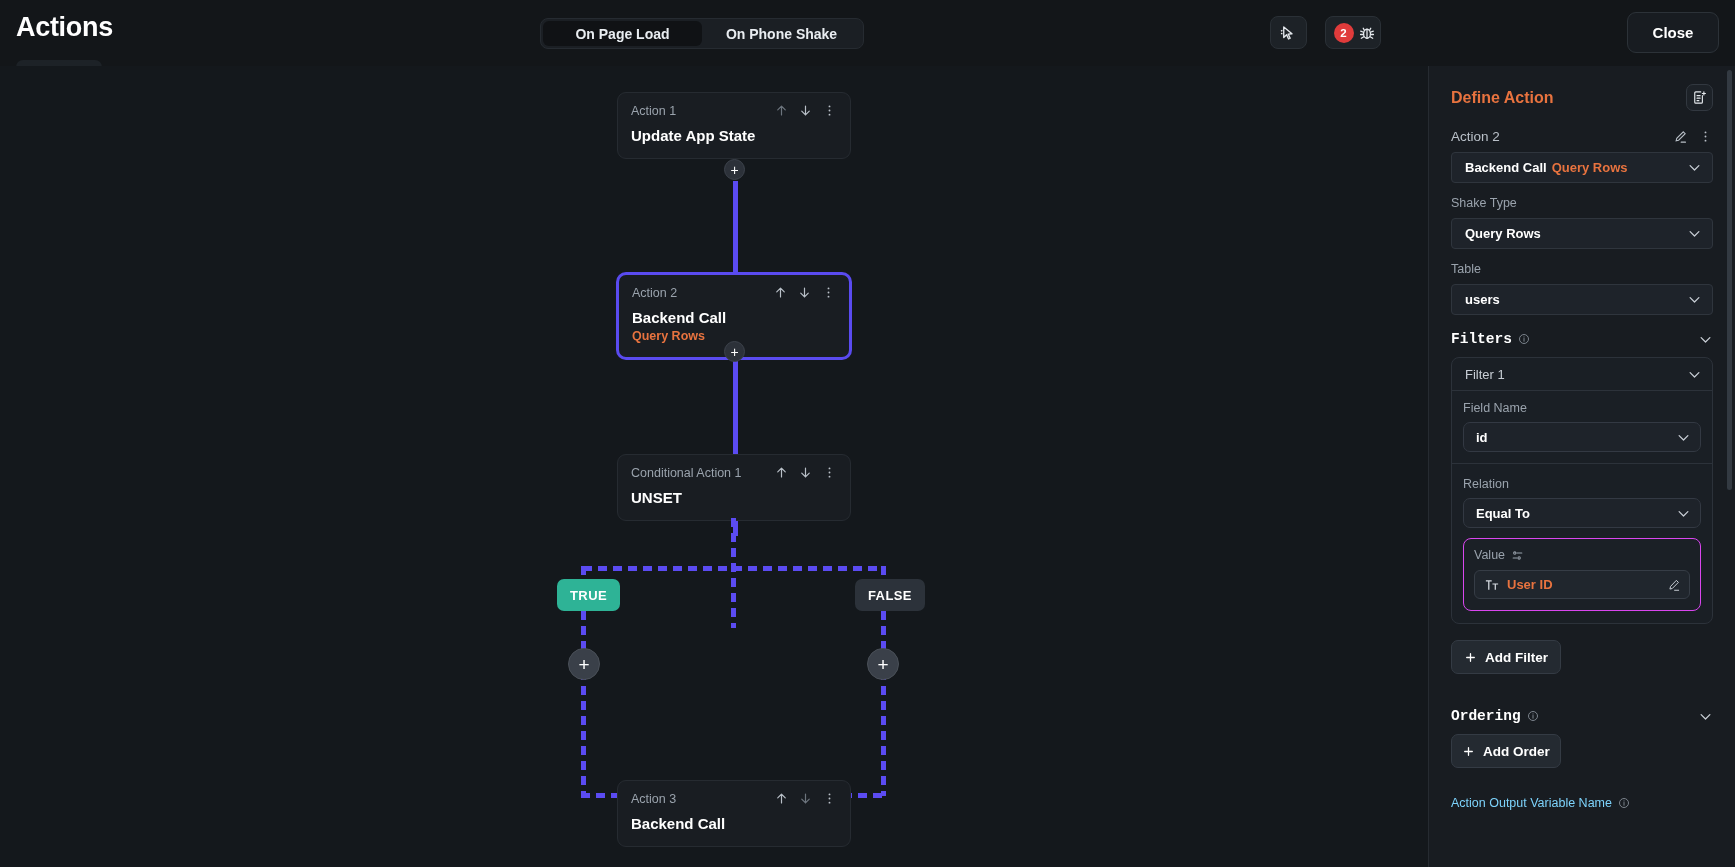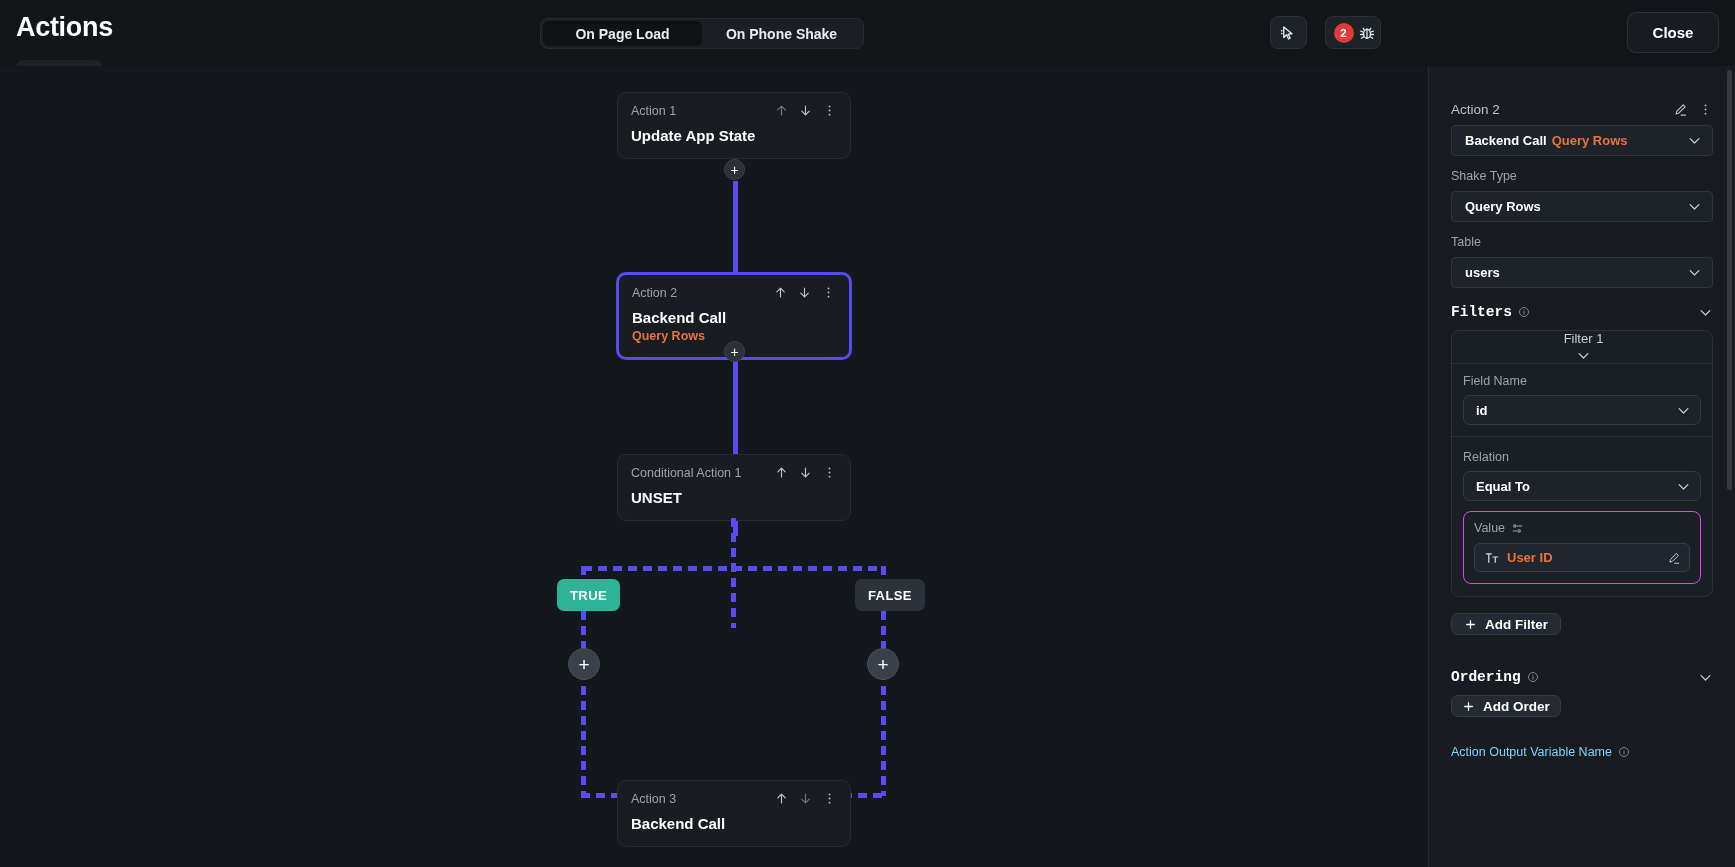--- a/index.html
+++ b/index.html
@@ -150,21 +150,20 @@
     font-size: 14.5px; font-weight: 700; color: #ffffff; }
 
   .filter-card {
     margin-top: 10px; border: 1px solid #2c323a; border-radius: 8px;
     background: #1a1f25; overflow: hidden;
   }
   .filter-top {
     height: 33px; padding: 0 10px 0 13px;
     display: flex; align-items: center; justify-content: space-between;
     border-bottom: 1px solid #2c323a;
-    flex-direction: column;
   }
   .filter-top .t { font-size: 13px; color: #c8ced5; }
   .filter-body { padding: 10px 11px 12px 11px; }
   .filter-body .fld-label:first-child { margin-top: 0; }
   .inner-sel {
     margin-top: 7px; height: 30px; border-radius: 7px;
     background: #1e232a; border: 1px solid #333943;
     display: flex; align-items: center; padding: 0 9px 0 12px;
     justify-content: space-between;
   }
@@ -180,21 +179,21 @@
   .value-field {
     margin-top: 8px; height: 29px; border-radius: 6px;
     background: #20262d; border: 1px solid #363d46;
     display: flex; align-items: center; padding: 0 8px 0 10px;
     justify-content: space-between;
   }
   .value-field .left { display: flex; align-items: center; gap: 8px; }
   .value-field .vtxt { font-size: 13px; font-weight: 700; color: #e8733f; }
 
   .add-btn {
-    margin-top: 16px; height: 22px; width: 110px; border-radius: 7px;
+    margin-top: 16px; height: 34px; width: 110px; border-radius: 7px;
     background: #242a31; border: 1px solid #343b44;
     display: flex; align-items: center; justify-content: center; gap: 8px;
     font-size: 13.5px; font-weight: 700; color: #fff;
   }
   .out-label {
     margin-top: 28px; display: flex; align-items: center; gap: 6px;
     font-size: 12.5px; color: #7dd3fc;
   }
   .info { display: inline-flex; }
   .scrollbar {
@@ -385,20 +384,32 @@
         </span>
       </div>
       <div class="node-title">Backend Call</div>
     </div>
   </div>
 
   <div class="panel">
     <div class="scrollbar"></div>
     <div class="panel-inner">
 
+      <div class="panel-h">
+        <div class="panel-title">Define Action</div>
+        <div class="sq-btn">
+          <span>
+            <svg width="15" height="15" viewBox="0 0 24 24" fill="none" stroke="#e6eaee" stroke-width="1.8" stroke-linecap="round">
+              <path d="M14 3H6a1.6 1.6 0 0 0-1.6 1.6v14.8A1.6 1.6 0 0 0 6 21h9a1.6 1.6 0 0 0 1.6-1.6V9"></path>
+              <path d="M8 9h5M8 13h5M8 17h3"></path>
+              <path d="M19 3v5M16.5 5.5h5"></path>
+            </svg>
+          </span>
+        </div>
+      </div>
 
       <div class="row-sub">
         <span class="txt">Action 2</span>
         <span class="tools">
           <span>
             <svg width="15" height="15" viewBox="0 0 24 24" fill="none" stroke="#b9c0c8" stroke-width="1.7" stroke-linecap="round">
               <path d="M16.5 4.5l3 3L9 18l-4 1 1-4z"></path>
                 <path d="M13 21h7"></path>
             </svg>
           </span>

